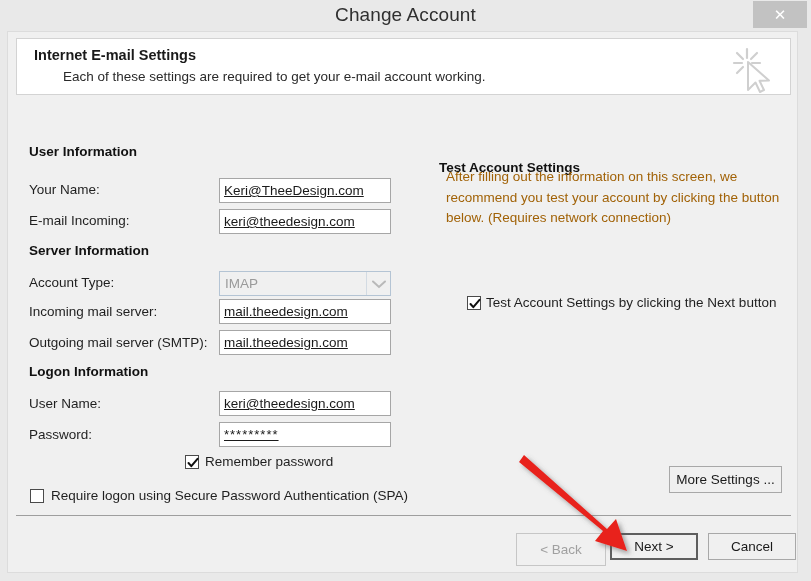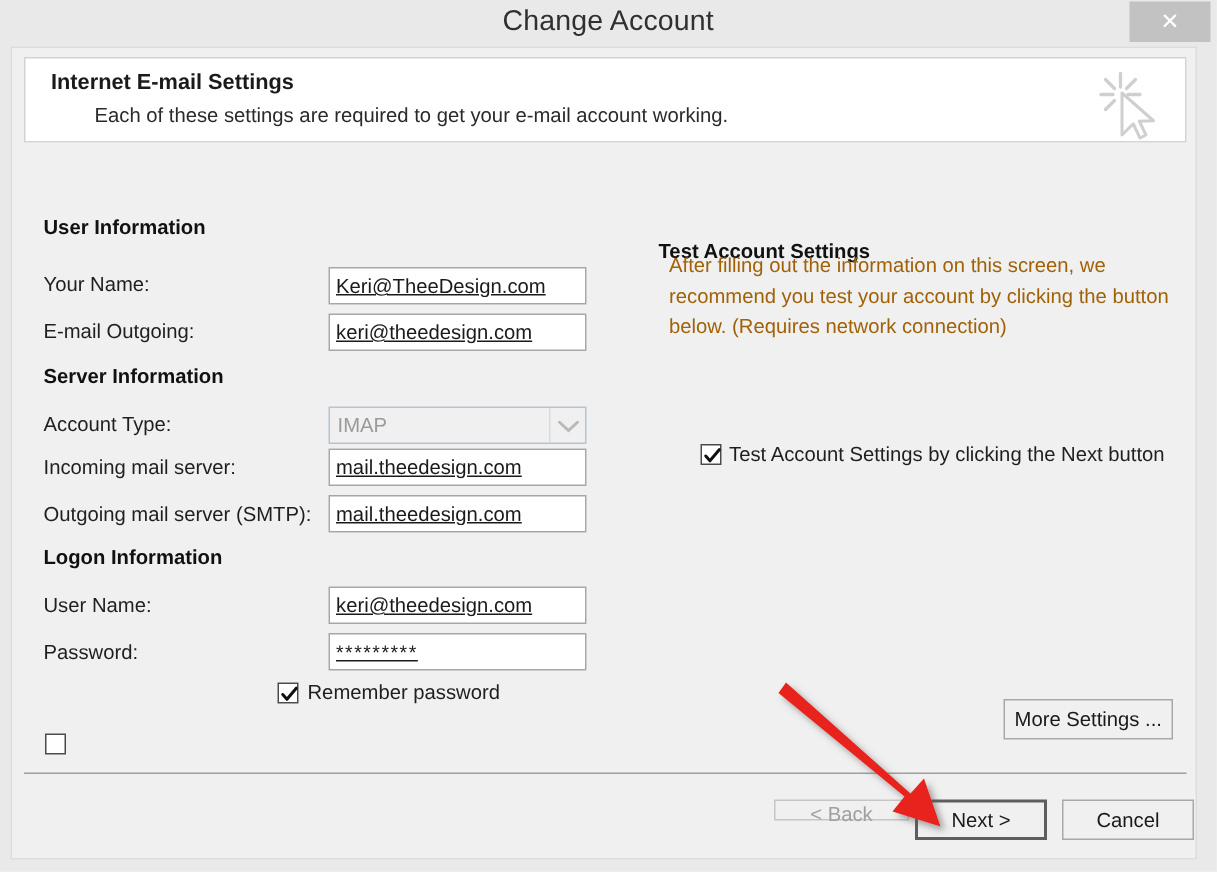--- a/index.html
+++ b/index.html
@@ -228,21 +228,21 @@
         <path d="M22 20 L22 48 L29.5 40.5 L34 50 L38 48 L33.5 38.8 L43 38.5 Z" fill="#ffffff" stroke="#cfcfcf" stroke-width="2" stroke-linejoin="round"></path>
       </svg>
     </div>
   </div>
 
   <div class="section-head" style="left:21px; top:112px;">User Information</div>
 
   <div class="lbl" style="left:21px; top:150px;">Your Name:</div>
   <input class="tinput" style="left: 211px; top: 146px; width: 172px;" value="Keri@TheeDesign.com">
 
-  <div class="lbl" style="left:21px; top:181px;">E-mail Outgoing:</div>
+  <div class="lbl" style="left:21px; top:181px;">E-mail Incoming:</div>
   <input class="tinput" style="left: 211px; top: 177px; width: 172px;" value="keri@theedesign.com">
 
   <div class="section-head" style="left:21px; top:211px;">Server Information</div>
 
   <div class="lbl" style="left:21px; top:243px;">Account Type:</div>
   <div id="account-type-combo">
     <div id="account-type-value">IMAP</div>
     <div id="account-type-arrowbox">
       <svg width="14" height="9" viewBox="0 0 14 9">
         <path d="M1 1.5 L7 7 L13 1.5" stroke="#b9b9b9" stroke-width="2" fill="none" stroke-linecap="round"></path>
@@ -265,38 +265,39 @@
   <input class="tinput pw" style="left: 211px; top: 390px; width: 172px;" value="*********">
 
   <div class="cbox" style="left:177px; top:423px;">
     <svg width="12" height="12" viewBox="0 0 12 12">
       <path d="M1.5 6 L4.3 9.2 L10.5 1.8" stroke="#101010" stroke-width="2" fill="none" stroke-linecap="round" stroke-linejoin="round"></path>
     </svg>
   </div>
   <div class="cbox-label" style="left:197px; top:422px;">Remember password</div>
 
   <div class="cbox" style="left:22px; top:457px;"></div>
+  <div class="cbox-label" style="left:43px; top:456px;">Require logon using Secure Password Authentication (SPA)</div>
 
   <div class="section-head" style="left:431px; top:112px;margin-top:16px;">Test Account Settings</div>
 
   <div id="test-body">After filling out the information on this screen, we recommend you test your account by clicking the button below. (Requires network connection)</div>
 
 
   <div class="cbox" style="left:459px; top:264px;">
     <svg width="12" height="12" viewBox="0 0 12 12">
       <path d="M1.5 6 L4.3 9.2 L10.5 1.8" stroke="#101010" stroke-width="2" fill="none" stroke-linecap="round" stroke-linejoin="round"></path>
     </svg>
   </div>
   <div class="cbox-label" style="left:478px; top:263px;">Test Account Settings by clicking the Next button</div>
 
   <button class="btn" style="left:661px; top:434px; width:113px; height:27px;">More Settings ...</button>
 
   <div id="bottom-divider"></div>
 
-  <button class="btn disabled" style="left:508px; top:501px; width:90px; height:14px;">&lt; Back</button>
+  <button class="btn disabled" style="left:508px; top:501px; width:90px; height:33px;">&lt; Back</button>
   <button class="btn default" style="left:602px; top:501px; width:88px; height:27px;">Next &gt;</button>
   <button class="btn" style="left:700px; top:501px; width:88px; height:27px;">Cancel</button>
 
 </div>
 
 <svg id="red-arrow">
   <defs>
     <filter id="arrowshadow" x="-40%" y="-40%" width="200%" height="200%">
       <feDropShadow dx="3" dy="3" stdDeviation="2.5" flood-color="#555555" flood-opacity="0.55"></feDropShadow>
     </filter>

